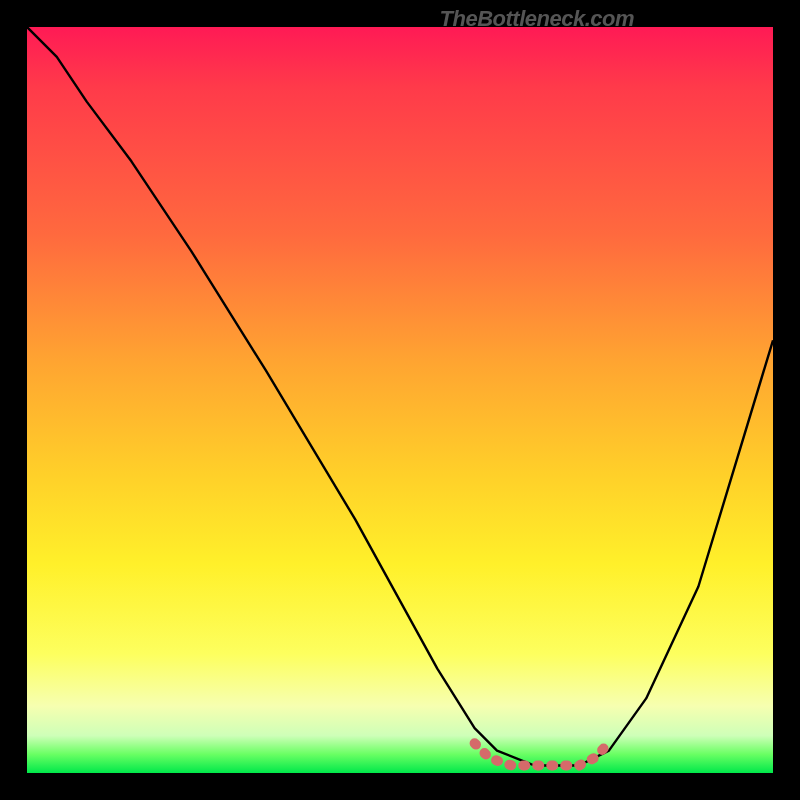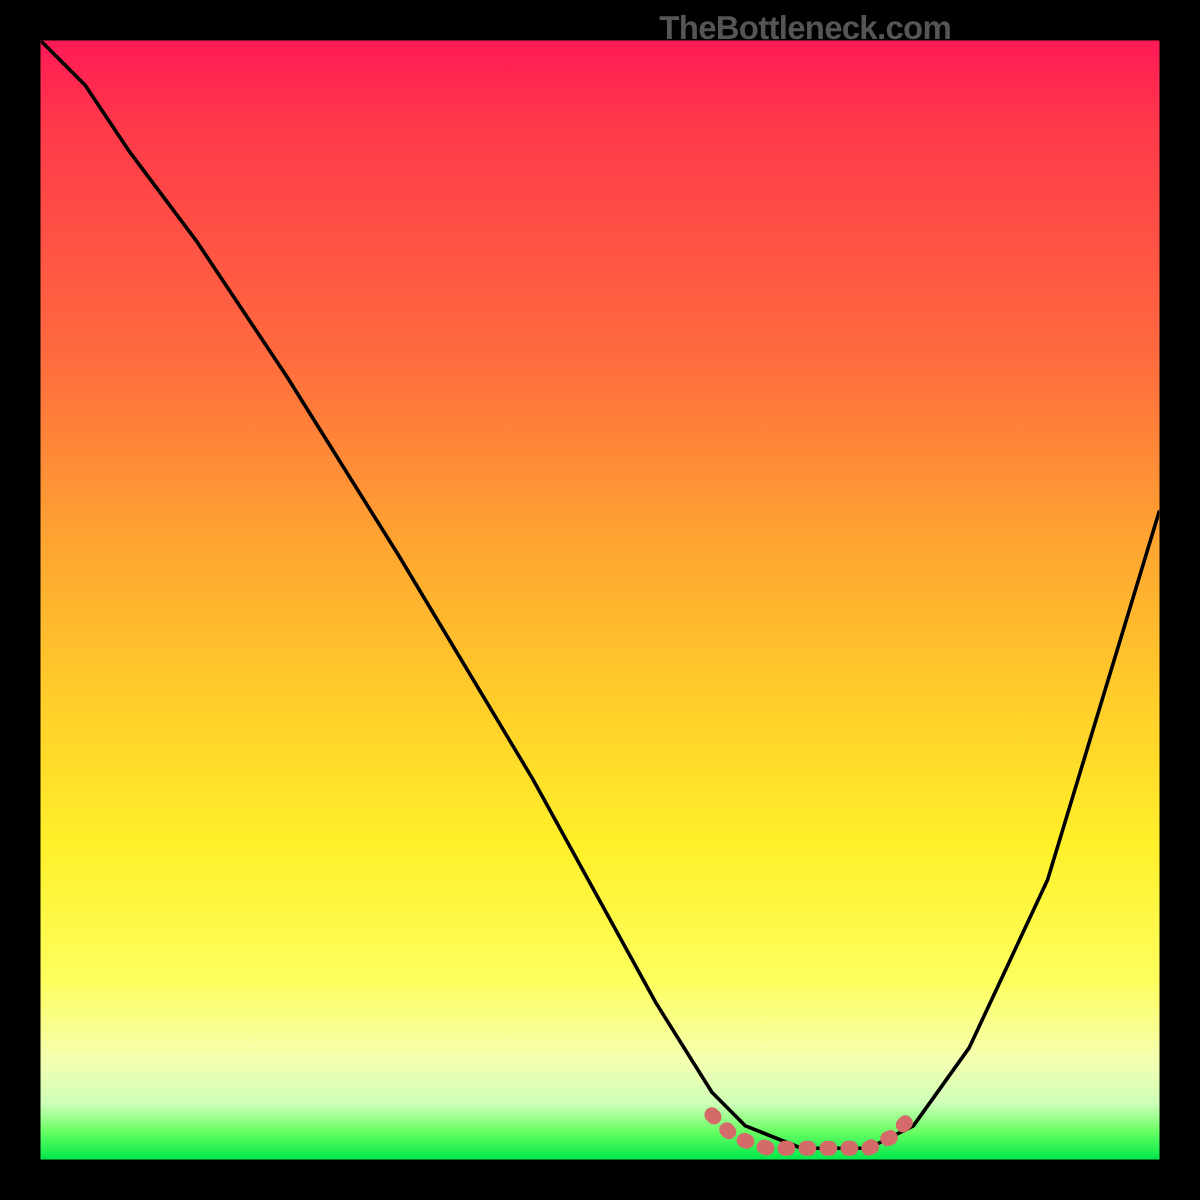--- a/index.html
+++ b/index.html
@@ -8,20 +8,21 @@
     width: 800px;
     height: 800px;
     background: #000;
     overflow: hidden;
   }
   .wrap {
     position: relative;
     width: 644px;
     height: 800px;
     background: #000;
+    font-style: italic;
   }
   .watermark {
     position: absolute;
     top: 6px;
     right: 10px;
     font-family: Arial, Helvetica, sans-serif;
     font-size: 22px;
     font-weight: bold;
     color: #555;
     letter-spacing: -0.5px;

